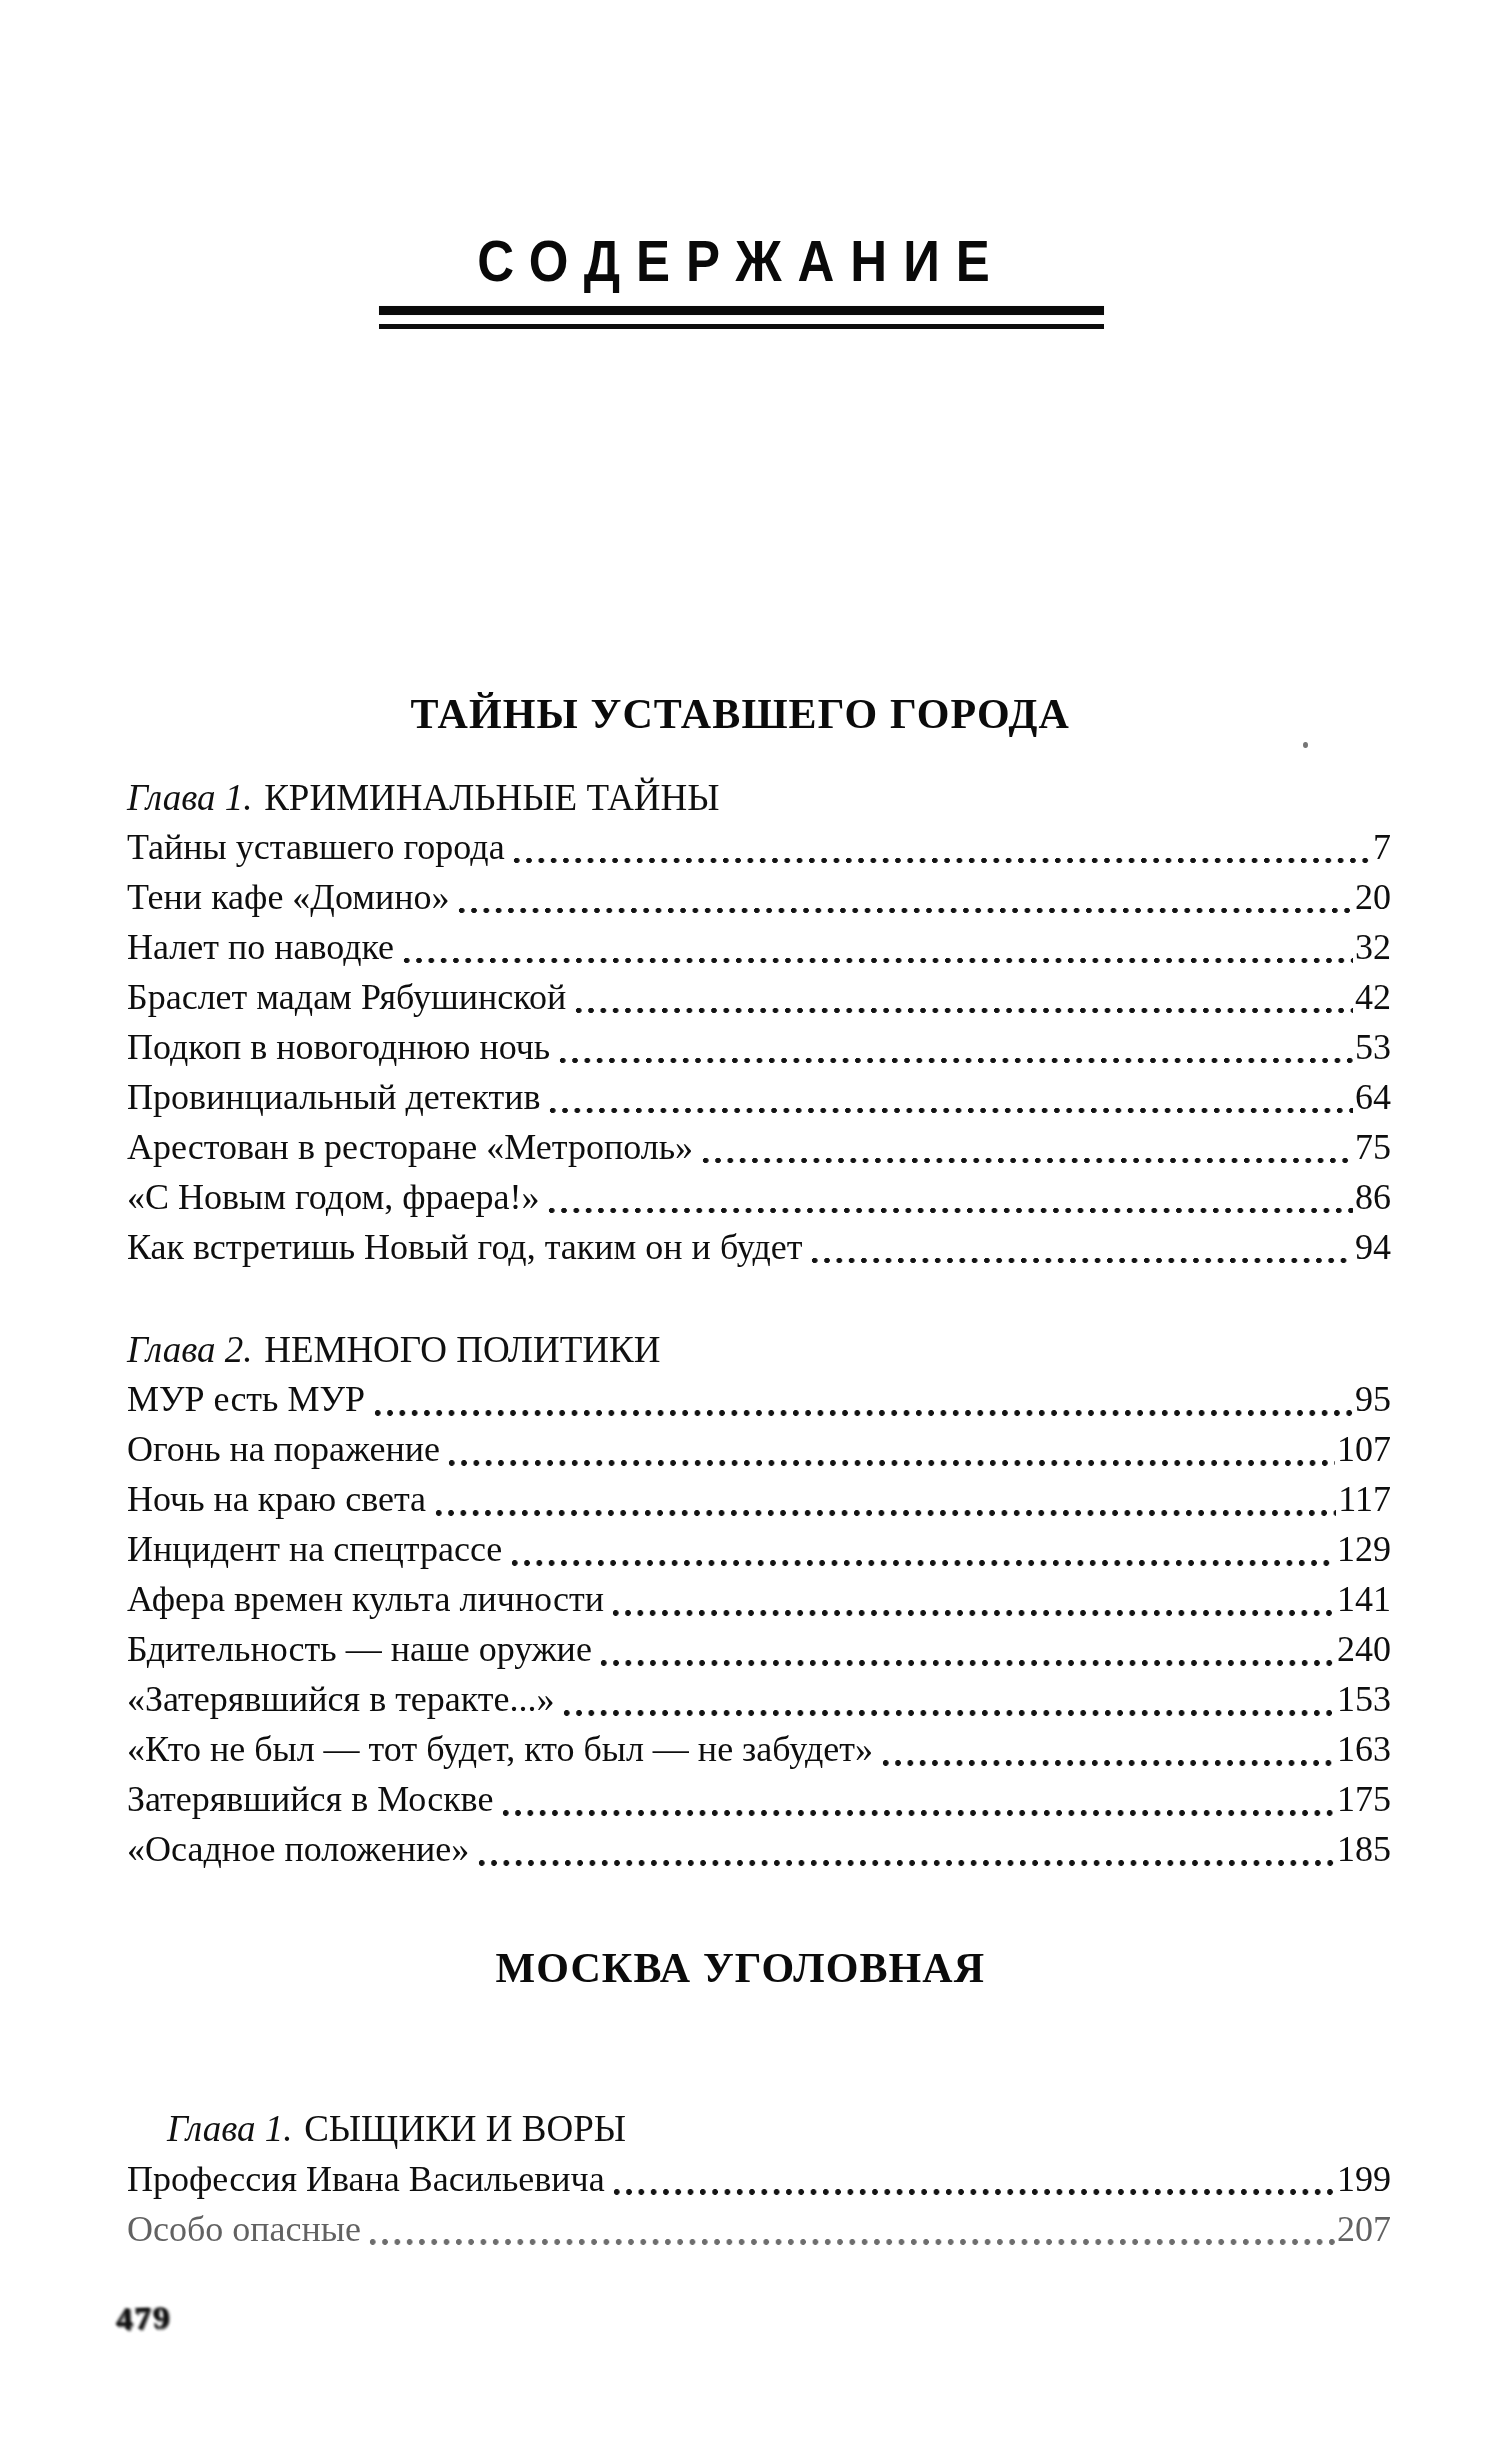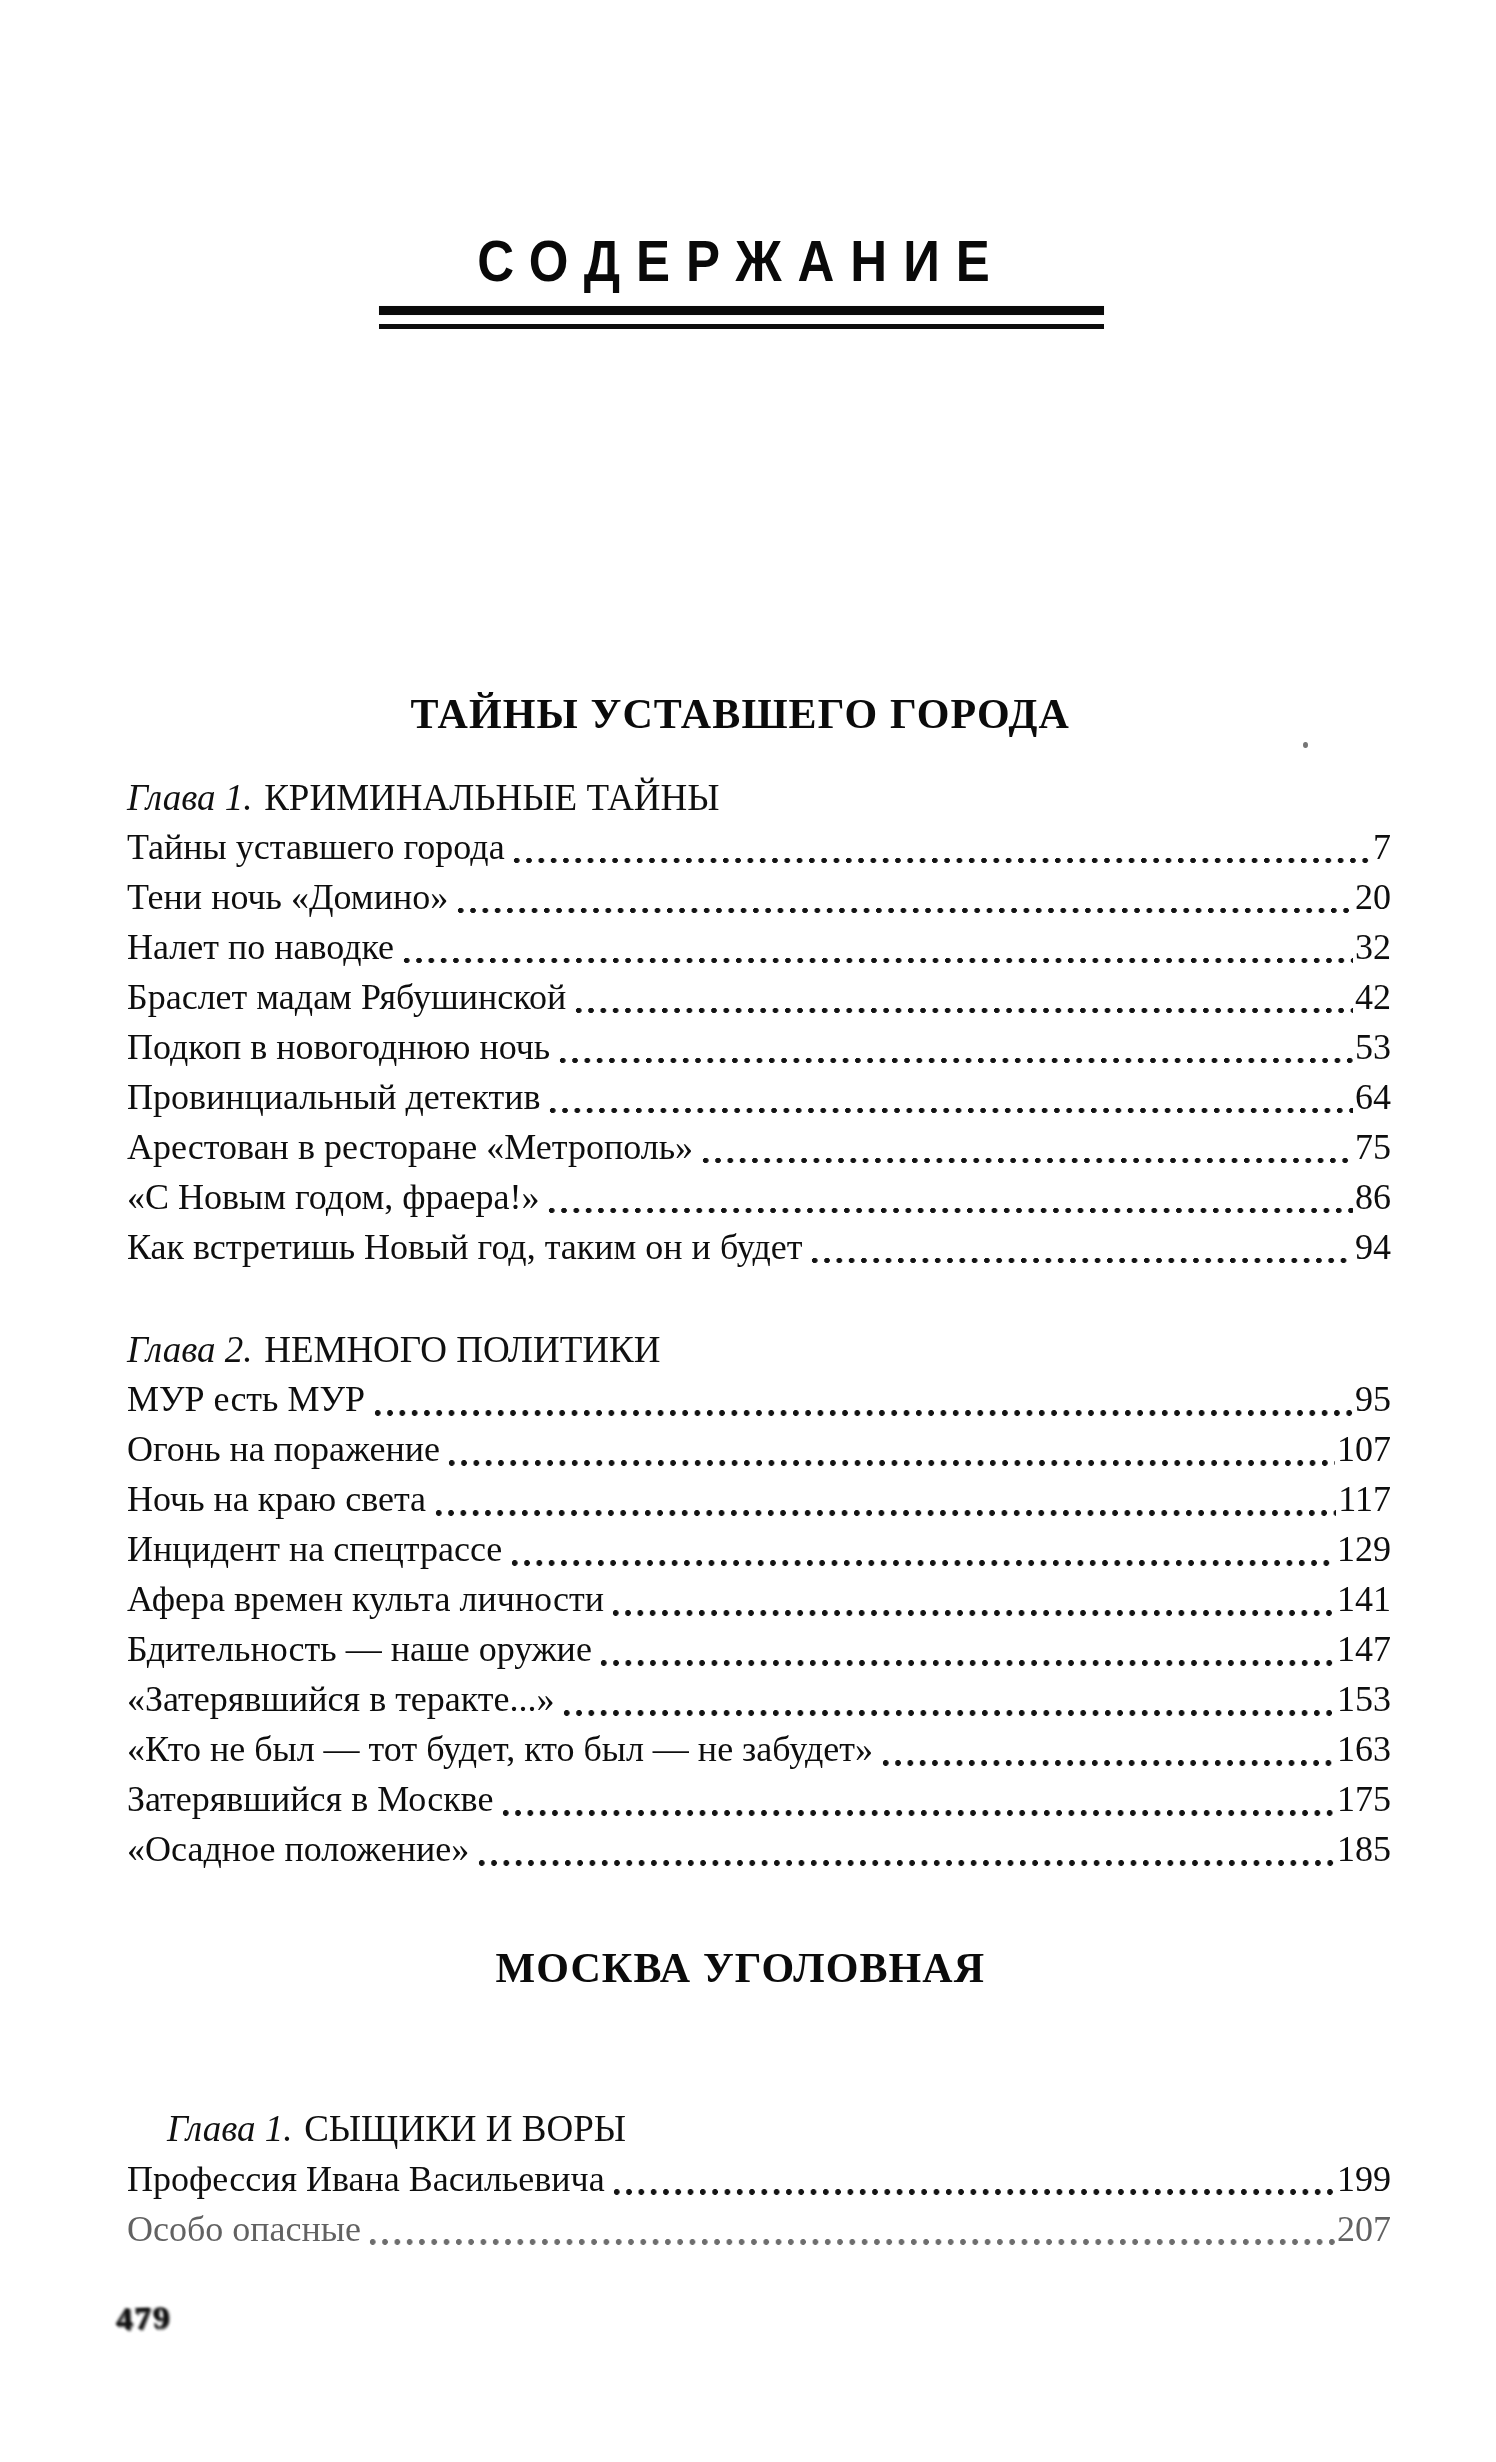--- a/index.html
+++ b/index.html
@@ -146,21 +146,21 @@
     <span class="chapter-label">Глава 1.</span><span>КРИМИНАЛЬНЫЕ ТАЙНЫ</span>
   </div>
 
   <div class="entries">
     <div class="row">
       <span class="t">Тайны уставшего города</span>
       <span class="leader"></span>
       <span class="num">7</span>
     </div>
     <div class="row">
-      <span class="t">Тени ночь «Домино»</span>
+      <span class="t">Тени кафе «Домино»</span>
       <span class="leader"></span>
       <span class="num">20</span>
     </div>
     <div class="row">
       <span class="t">Налет по наводке</span>
       <span class="leader"></span>
       <span class="num">32</span>
     </div>
     <div class="row">
       <span class="t">Браслет мадам Рябушинской</span>
@@ -220,21 +220,21 @@
       <span class="num">129</span>
     </div>
     <div class="row">
       <span class="t">Афера времен культа личности</span>
       <span class="leader"></span>
       <span class="num">141</span>
     </div>
     <div class="row">
       <span class="t">Бдительность — наше оружие</span>
       <span class="leader"></span>
-      <span class="num">147</span>
+      <span class="num">240</span>
     </div>
     <div class="row">
       <span class="t">«Затерявшийся в теракте...»</span>
       <span class="leader"></span>
       <span class="num">153</span>
     </div>
     <div class="row">
       <span class="t">«Кто не был — тот будет, кто был — не забудет»</span>
       <span class="leader"></span>
       <span class="num">163</span>

